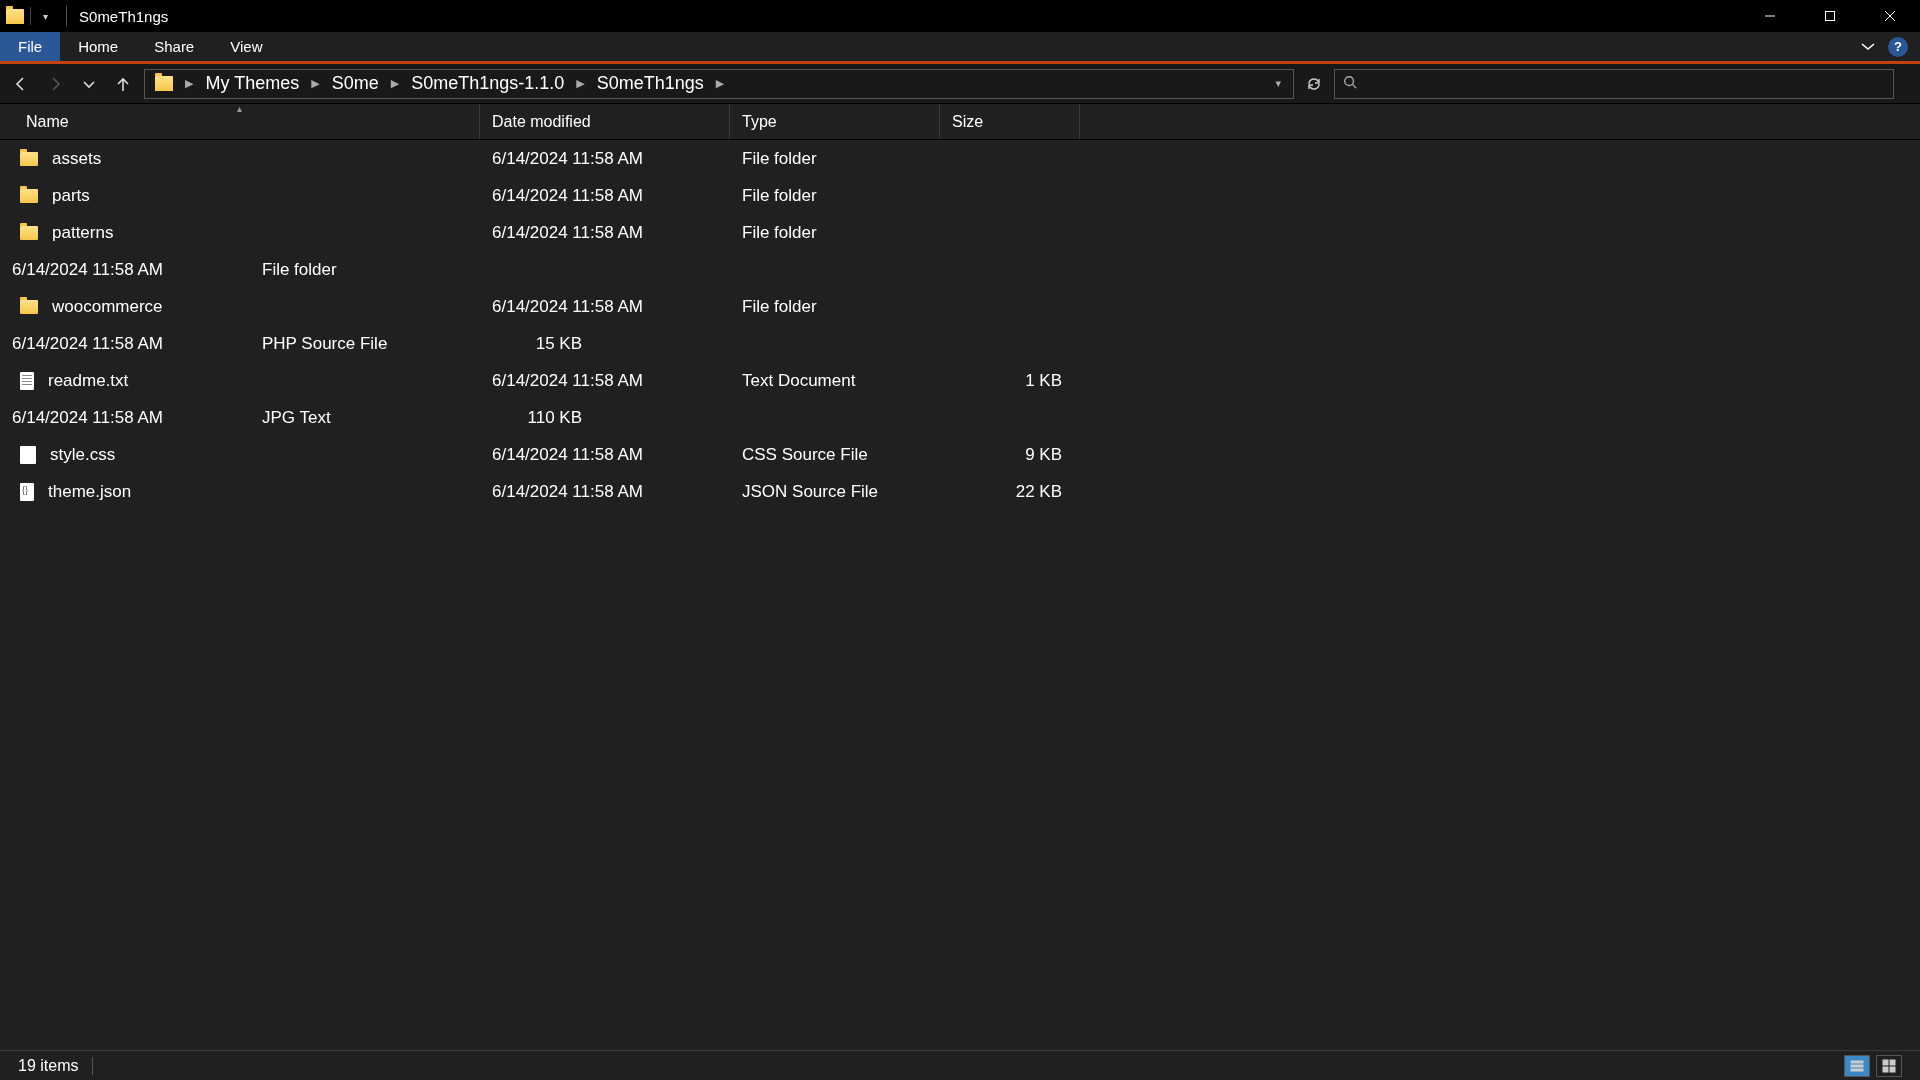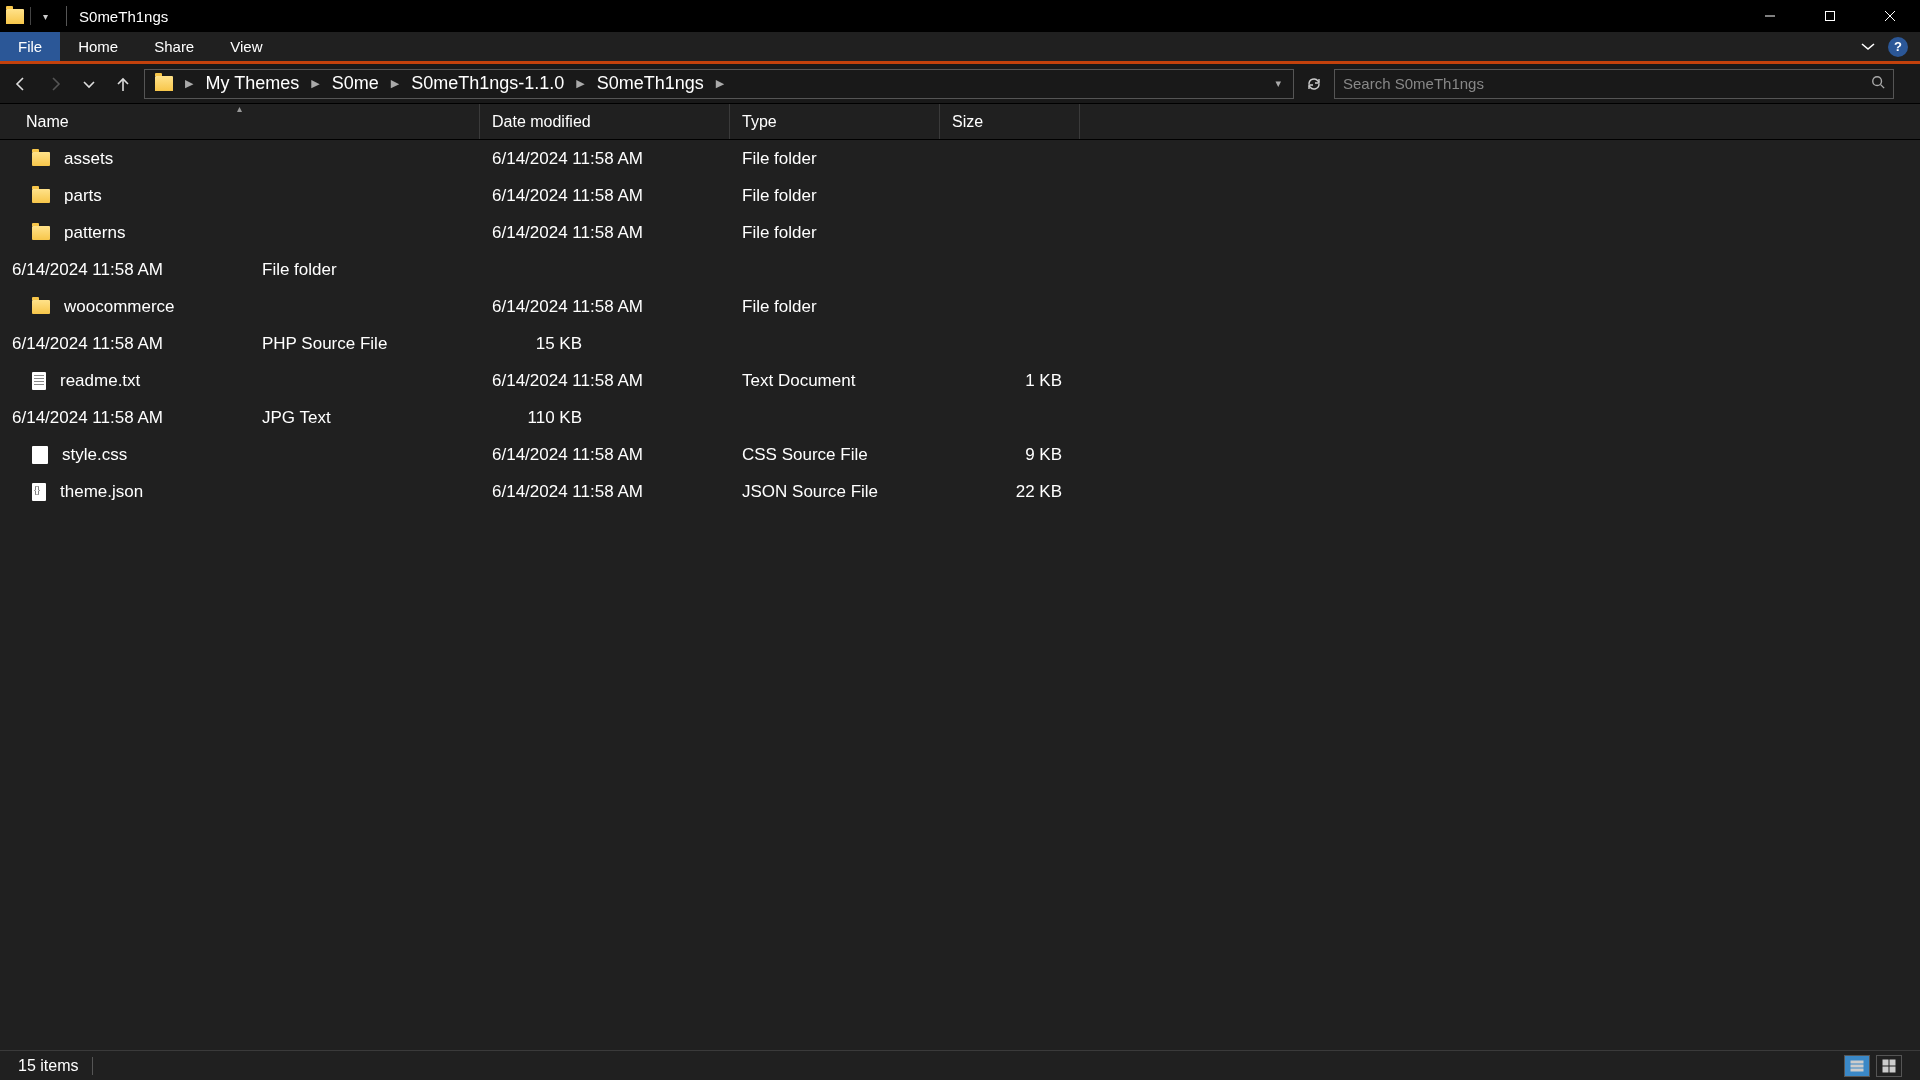--- a/index.html
+++ b/index.html
@@ -48,21 +48,21 @@
   .col.name { width: 480px; padding-left: 26px; }
   .col.date { width: 250px; }
   .col.type { width: 210px; }
   .col.size { width: 140px; }
   .sort-indicator { position: absolute; top: -1px; left: 50%; transform: translateX(-50%); font-size: 10px; color: #999; }
 
   
   .filelist { background: #202020; }
   .row { height: 37px; display: flex; align-items: center; cursor: pointer; }
   .cell { padding: 0 12px; font-size: 17px; color: #fff; white-space: nowrap; overflow: hidden; text-overflow: ellipsis; }
-  .cell.name { width: 480px; padding-left: 32px; display: flex; align-items: center; gap: 14px; }
+  .cell.name { width: 480px; padding-left: 20px; display: flex; align-items: center; gap: 14px; }
   .cell.date { width: 250px; }
   .cell.type { width: 210px; }
   .cell.size { width: 140px; text-align: right; padding-right: 18px; }
 
   .file-ico { width: 18px; height: 18px; flex-shrink: 0; display: flex; align-items: center; justify-content: center; }
   .file-ico.folder { background: linear-gradient(180deg,#ffe28a 0%,#f7c64a 100%); border-radius: 1px; position: relative; height: 14px; width: 18px; }
   .file-ico.folder::before { content: ""; position: absolute; top: -3px; left: 0; width: 7px; height: 3px; background: #f7c64a; border-radius: 1px 1px 0 0; }
   .file-ico.doc { background: #fff; border-radius: 1px; position: relative; width: 14px; height: 18px; }
   .file-ico.doc::after { content: ""; position: absolute; top: 3px; left: 2px; right: 2px; height: 1px; background: #888; box-shadow: 0 3px 0 #888, 0 6px 0 #888, 0 9px 0 #888; }
   .file-ico.php { background: #8892bf; color: #fff; font-size: 8px; font-weight: bold; border-radius: 2px; width: 18px; height: 16px; }
@@ -169,21 +169,20 @@
   <div class="refresh-btn">
     <svg width="16" height="16" viewBox="0 0 16 16" fill="none" stroke="#ccc" stroke-width="1.4">
         <path d="M13 3v4h-4"></path>
         <path d="M3 8a5 5 0 0 1 9-3l1 1"></path>
         <path d="M3 13v-4h4"></path>
         <path d="M13 8a5 5 0 0 1-9 3l-1-1"></path>
       </svg>
   </div>
 
   <div class="searchbox">
-    <input type="text" placeholder="Search S0meTh1ngs" style="">
     <span class="search-icon-btn">
       <svg width="14" height="14" viewBox="0 0 16 16" fill="none" stroke="#aaa" stroke-width="1.6">
           <circle cx="7" cy="7" r="5"></circle>
           <line x1="11" y1="11" x2="15" y2="15"></line>
         </svg>
     </span>
   </div>
 </div>
 
 <div class="col-headers">
@@ -271,21 +270,21 @@
         <span class="file-ico json"></span>
         <span>theme.json</span>
       </div>
       <div class="cell date">6/14/2024 11:58 AM</div>
       <div class="cell type">JSON Source File</div>
       <div class="cell size">22 KB</div>
     </div>
   </div>
 
 <div class="statusbar">
-  <span>15 items</span>
+  <span>19 items</span>
   <span class="status-divider"></span>
   <div class="status-right">
     <div class="view-toggle active">
       <svg viewBox="0 0 14 14">
           <rect x="1" y="2" width="12" height="2"></rect>
           <rect x="1" y="6" width="12" height="2"></rect>
           <rect x="1" y="10" width="12" height="2"></rect>
         </svg>
     </div>
     <div class="view-toggle">

